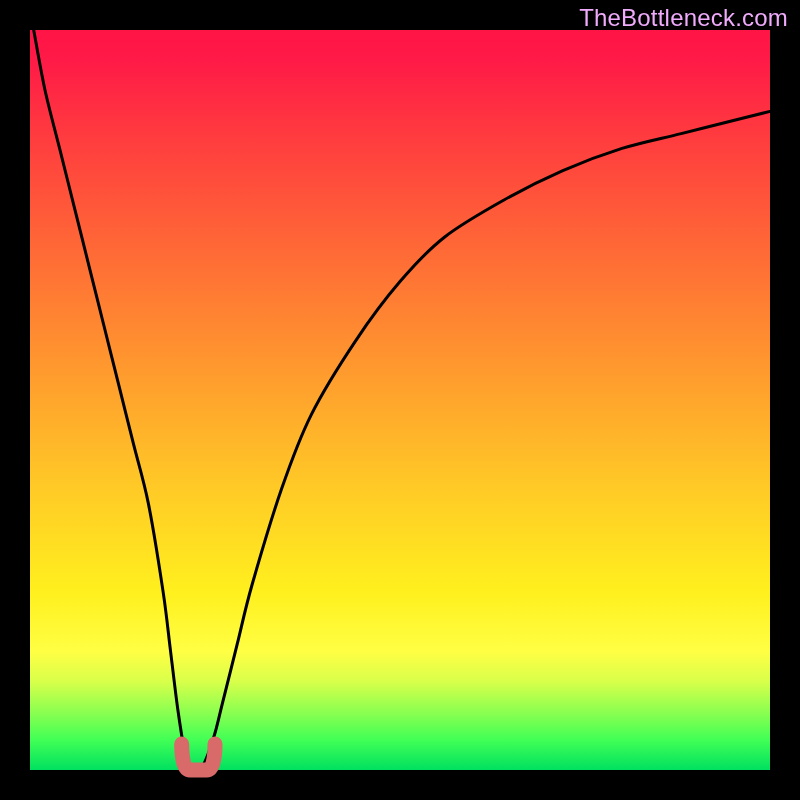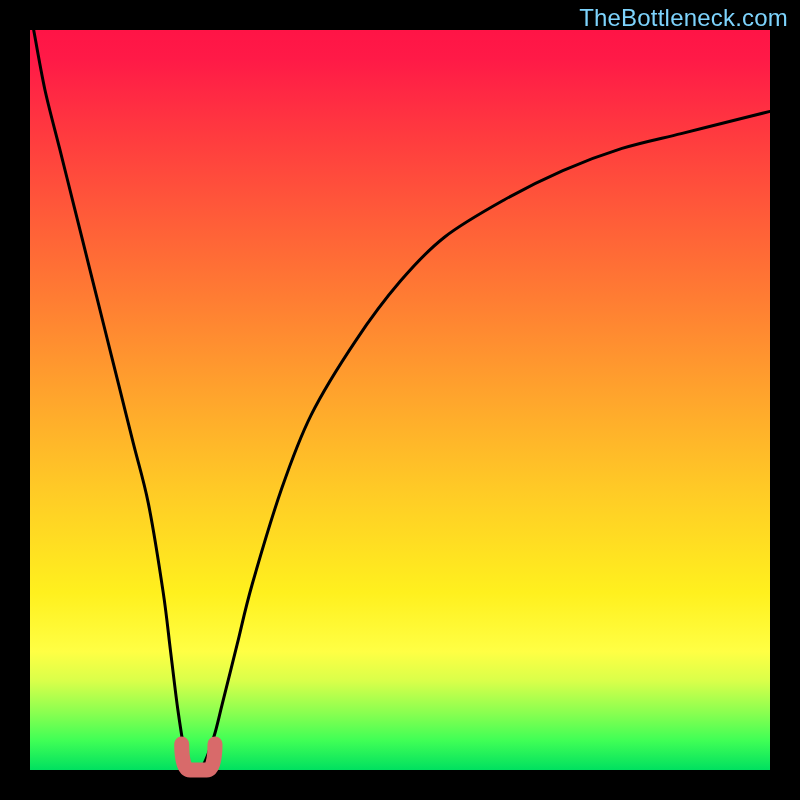--- a/index.html
+++ b/index.html
@@ -38,21 +38,21 @@
       #d9ff4a 88%,
       #8fff50 92%,
       #40ff56 96%,
       #00e060 100%
     );
   }
   .watermark {
     position: absolute;
     top: 4px;
     right: 12px;
-    color: #7dd3fc;
+    color: #f0abfc;
     font-size: 24px;
     font-weight: 500;
     letter-spacing: 0.2px;
     user-select: none;
   }
   svg.overlay {
     position: absolute;
     left: 0; top: 0;
     width: 740px;
     height: 740px;

